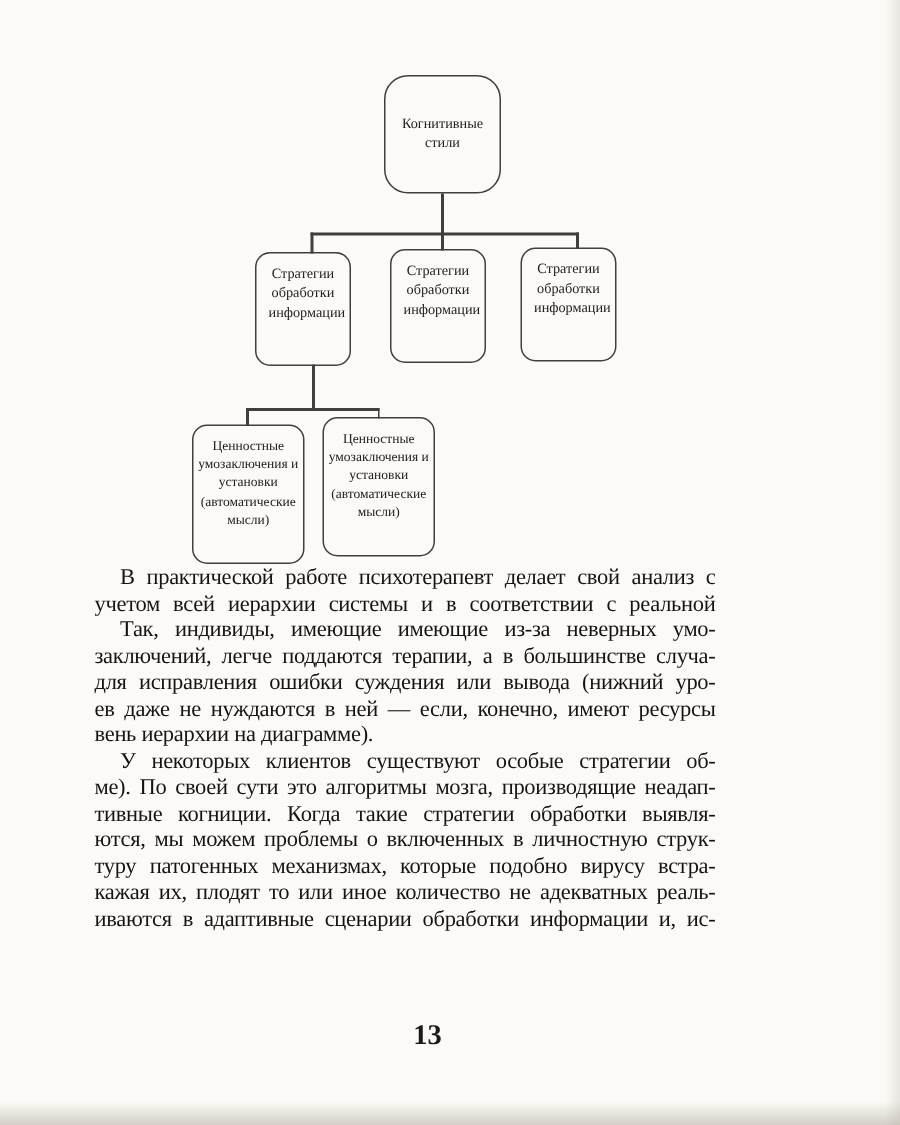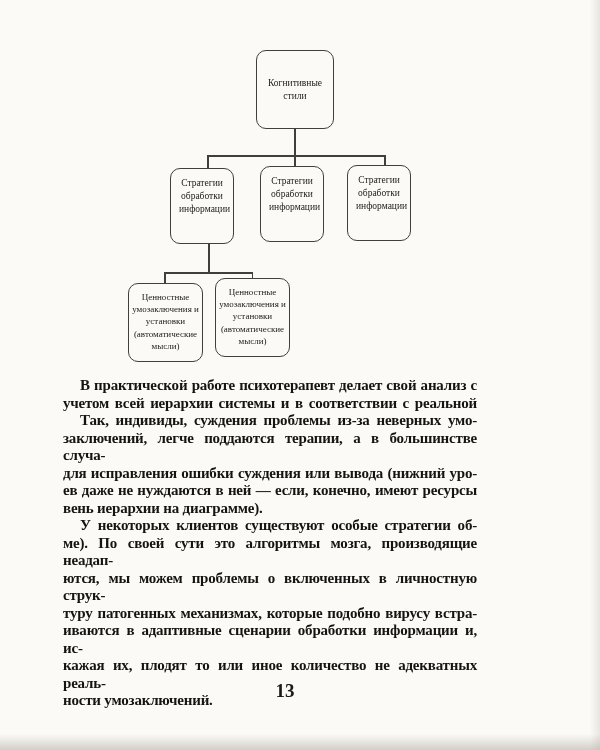--- a/index.html
+++ b/index.html
@@ -26,42 +26,42 @@
   }
   
   .box{
     position:absolute;box-sizing:border-box;
     border:1.4px solid #413f3c;border-radius:10px;
     text-align:center;font-size:9.5px;line-height:13px;color:#232120;
     background:transparent;
   }
   .box-root{left:256px;top:50px;width:78px;height:79px;
     display:flex;align-items:center;justify-content:center;
-    padding:2px 7px;line-height:12.5px;}
+    padding:2px 7px;line-height:12.5px;border-radius:16px;}
   .box-l2{width:64px;height:76px;padding:8px 8px 0;}
   .box-l2a{left:170px;top:168px;height:76px;}
   .box-l2b{left:260px;top:166px;}
   .box-l2c{left:347px;top:165px;}
-  .box-l3{width:75px;height:79px;padding:7px 2px 0;font-size:9px;line-height:12.2px;}
+  .box-l3{width:75px;height:93px;padding:7px 2px 0;font-size:9px;line-height:12.2px;}
   .box-l3a{left:128px;top:283px;}
   .box-l3b{left:215px;top:278px;}
   .conn{position:absolute;background:#413f3c;}
   .c1{left:294px;top:129px;width:1.5px;height:27px;}
   .c2{left:207px;top:155px;width:178.5px;height:1.5px;}
   .c3{left:207px;top:155px;width:1.5px;height:14px;}
   .c4{left:294px;top:155px;width:1.5px;height:12px;}
   .c5{left:384px;top:155px;width:1.5px;height:11px;}
   .c6{left:208px;top:243px;width:1.5px;height:30px;}
   .c7{left:164px;top:272px;width:88.5px;height:1.5px;}
   .c8{left:164px;top:272px;width:1.5px;height:12px;}
   .c9{left:251.5px;top:272px;width:1.5px;height:7px;}
   
   .bodytext{
     position:absolute;left:63px;top:377px;width:414px;
-    font-size:15px;line-height:17.5px;letter-spacing:-0.2px;color:#151412;font-weight:bold;
+    font-size:15px;line-height:17.5px;letter-spacing:-0.2px;color:#151412;
   }
   .line{text-align:justify;text-align-last:justify;}
   .line.first{text-indent:17px;}
   .line.plast{text-align-last:left;}
   .pagenum{
     position:absolute;left:255px;top:680px;width:60px;
     text-align:center;font-weight:bold;font-size:19px;
   }
 </style>
 </head>
@@ -91,30 +91,30 @@
     <div class="conn c9"></div>
 
     <div class="box box-l3 box-l3a">Ценностные умозаключения и установки (автоматические мысли)</div>
     <div class="box box-l3 box-l3b">Ценностные умозаключения и установки (автоматические мысли)</div>
   </div>
 
   <div class="bodytext">
     <div class="line first">В практической работе психотерапевт делает свой анализ с</div>
     <div class="line">учетом всей иерархии системы и в соответствии с реальной</div>
 
-    <div class="line first">Так, индивиды, суждения проблемы из-за неверных умо-</div>
+    <div class="line first">Так, индивиды, имеющие имеющие из-за неверных умо-</div>
     <div class="line">заключений, легче поддаются терапии, а в большинстве случа-</div>
     <div class="line">для исправления ошибки суждения или вывода (нижний уро-</div>
     <div class="line">ев даже не нуждаются в ней — если, конечно, имеют ресурсы</div>
     <div class="line plast">вень иерархии на диаграмме).</div>
 
     <div class="line first">У некоторых клиентов существуют особые стратегии об-</div>
     <div class="line">ме). По своей сути это алгоритмы мозга, производящие неадап-</div>
+    <div class="line">тивные когниции. Когда такие стратегии обработки выявля-</div>
     <div class="line">ются, мы можем проблемы о включенных в личностную струк-</div>
     <div class="line">туру патогенных механизмах, которые подобно вирусу встра-</div>
+    <div class="line">кажая их, плодят то или иное количество не адекватных реаль-</div>
     <div class="line">иваются в адаптивные сценарии обработки информации и, ис-</div>
-    <div class="line">кажая их, плодят то или иное количество не адекватных реаль-</div>
-    <div class="line plast">ности умозаключений.</div>
   </div>
 
   <div class="pagenum">13</div>
 
 </div>
 
 </body></html>

